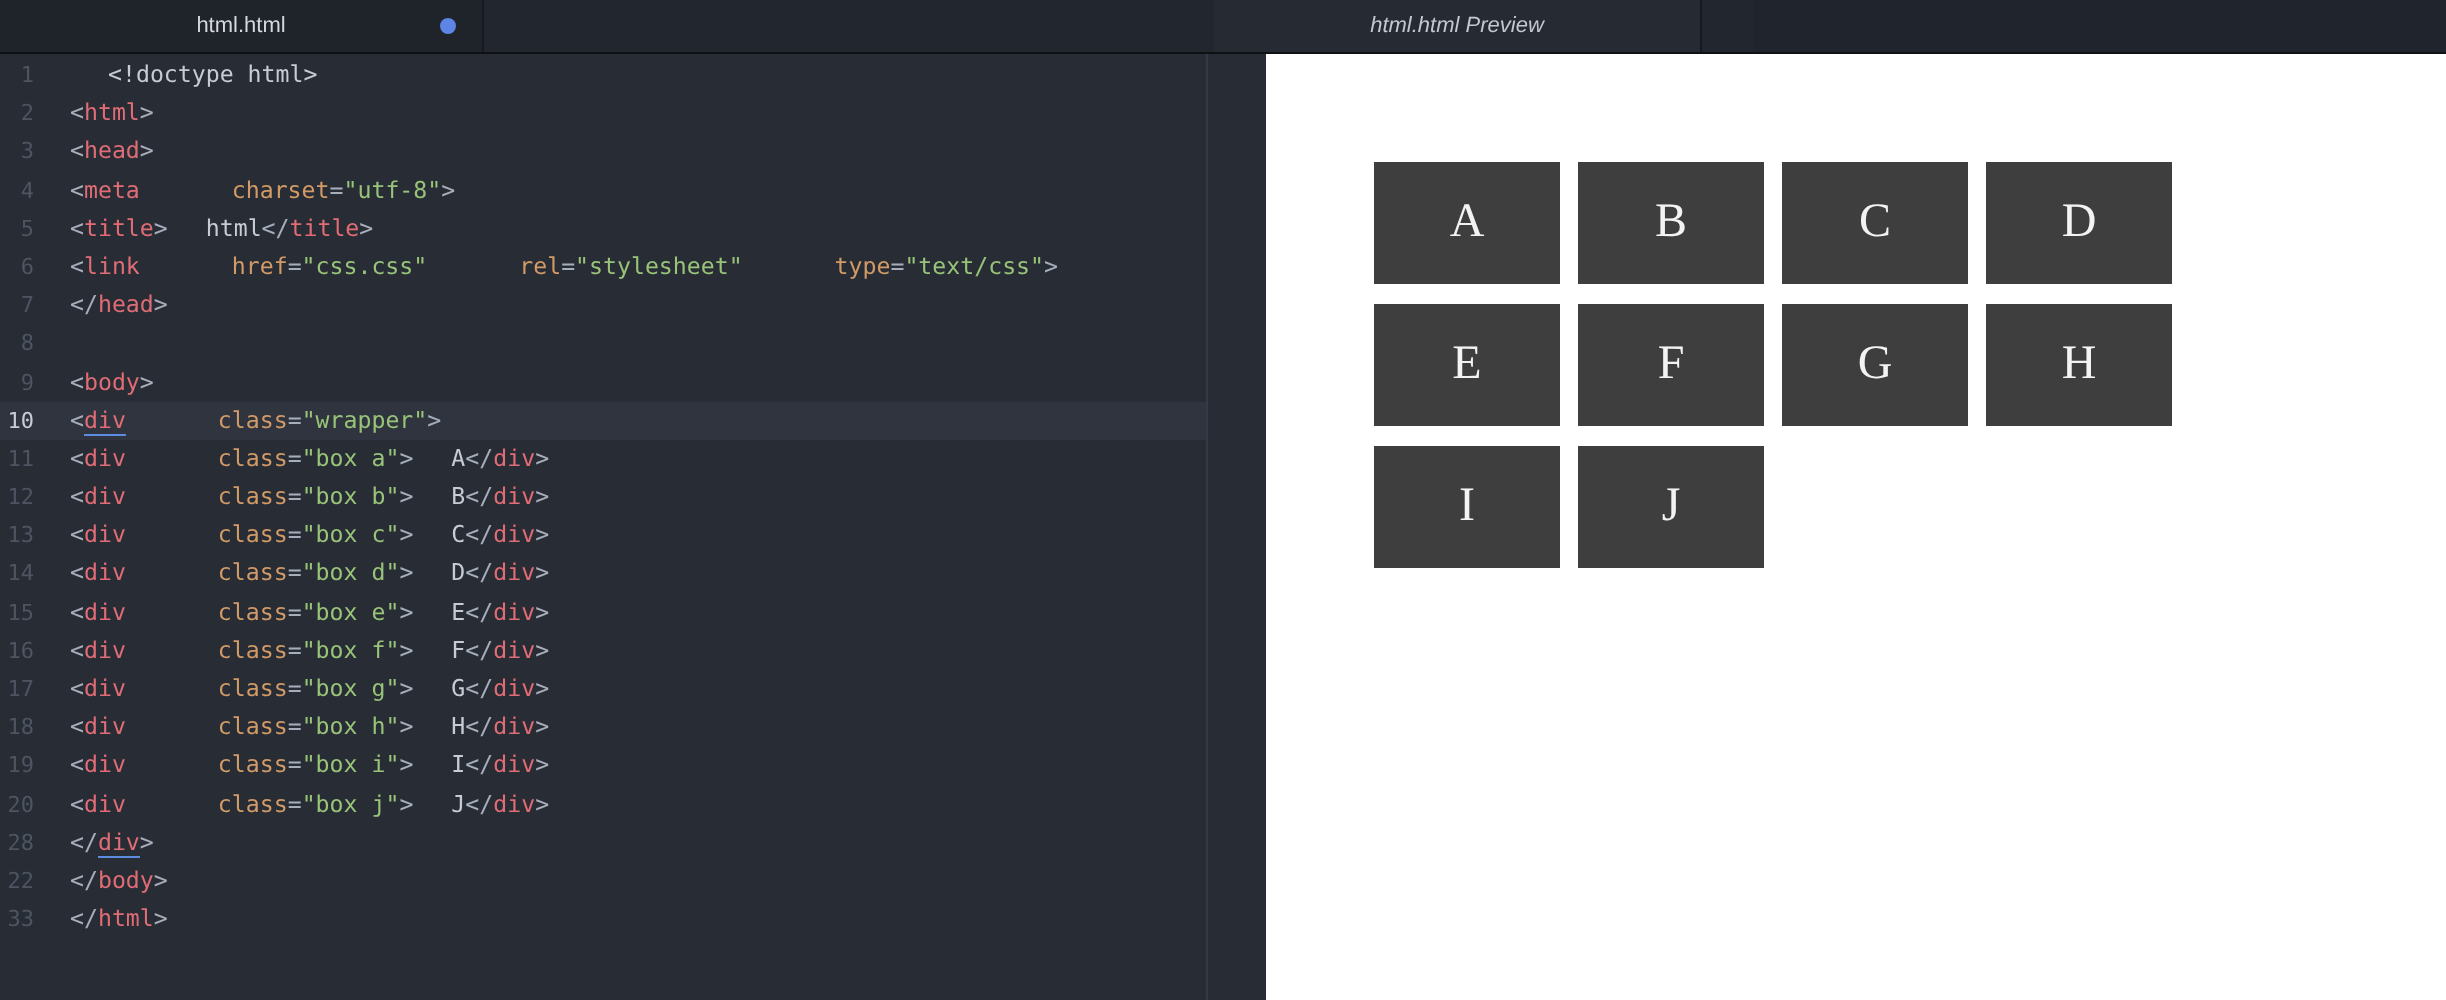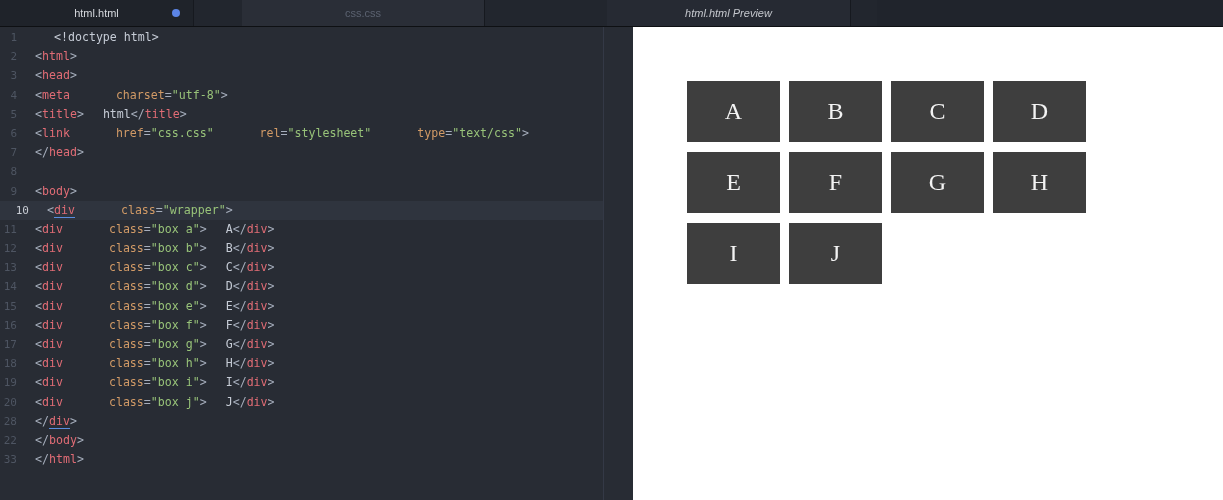--- a/index.html
+++ b/index.html
@@ -25,21 +25,21 @@
     position: absolute;
     top: 0;
     height: 26px;
     display: flex;
     align-items: center;
     justify-content: center;
     font-size: 11px;
     box-sizing: border-box;
     cursor: default;
   }
-  .tab-html { left: 0; width: 194px; background: var(--tab-active-bg); color: var(--tab-active-text); border-right: 1px solid var(--tab-divider); }
+  .tab-html { left: 0; width: 242px; background: var(--tab-active-bg); color: var(--tab-active-text); border-right: 1px solid var(--tab-divider); }
   .tab-css  { left: 242px; width: 243px; background: var(--tab-inactive-bg); color: var(--tab-inactive-text); border-right: 1px solid var(--tab-divider); }
   .spacer-left { position:absolute; left: 485px; top:0; width: 148px; height: 26px; background: var(--tabbar-bg); }
   .tab-preview { left: 607px; width: 244px; background: var(--tab-preview-bg); color: var(--tab-preview-text); border-right: 1px solid var(--tab-divider); font-style: italic; }
   .spacer-right { position:absolute; left: 877px; top:0; width: 346px; height: 26px; background: var(--tabbar-bg-right); }
   .mod-dot {
     position: absolute;
     right: 13px; top: 9px;
     width: 8px; height: 8px;
     border-radius: 50%;
     background: var(--modified-dot);
@@ -73,21 +73,21 @@
   }
   .code-line.active { background: var(--active-line-bg); }
   .gutter {
     width: 17px;
     flex-shrink: 0;
     text-align: right;
     font-family: "DejaVu Sans Mono", "Liberation Mono", monospace;
     font-size: 11px;
     color: var(--gutter-text);
   }
-  .code-line.active .gutter { color: var(--gutter-text-active); margin-left: 12px; }
+  .code-line.active .gutter { color: var(--gutter-text-active); }
   .code {
     padding-left: 18px;
     font-family: "DejaVu Sans Mono", "Liberation Mono", monospace;
     font-size: 11.6px;
     font-weight: 500;
   }
   .t-plain { color: var(--tok-plain); margin-left: 19px; }
   .t-punc  { color: var(--tok-punc); }
   .t-tag   { color: var(--tok-tag); }
   .t-tagm  { color: var(--tok-tag); border-bottom: 1px solid var(--match-underline); }
@@ -124,23 +124,20 @@
 </style>
 </head>
 <body>
 
 <div id="window">
 
   <div id="tabbar">
     <div class="tab tab-html">
       <span>html.html</span>
       <span class="mod-dot"></span>
-    </div>
-    <div class="tab tab-css">
-      <span>css.css</span>
     </div>
     <div class="spacer-left"></div>
     <div class="tab tab-preview">
       <span>html.html Preview</span>
     </div>
     <div class="spacer-right"></div>
   </div>
 
   <div id="editor">
     <div id="code-lines">

